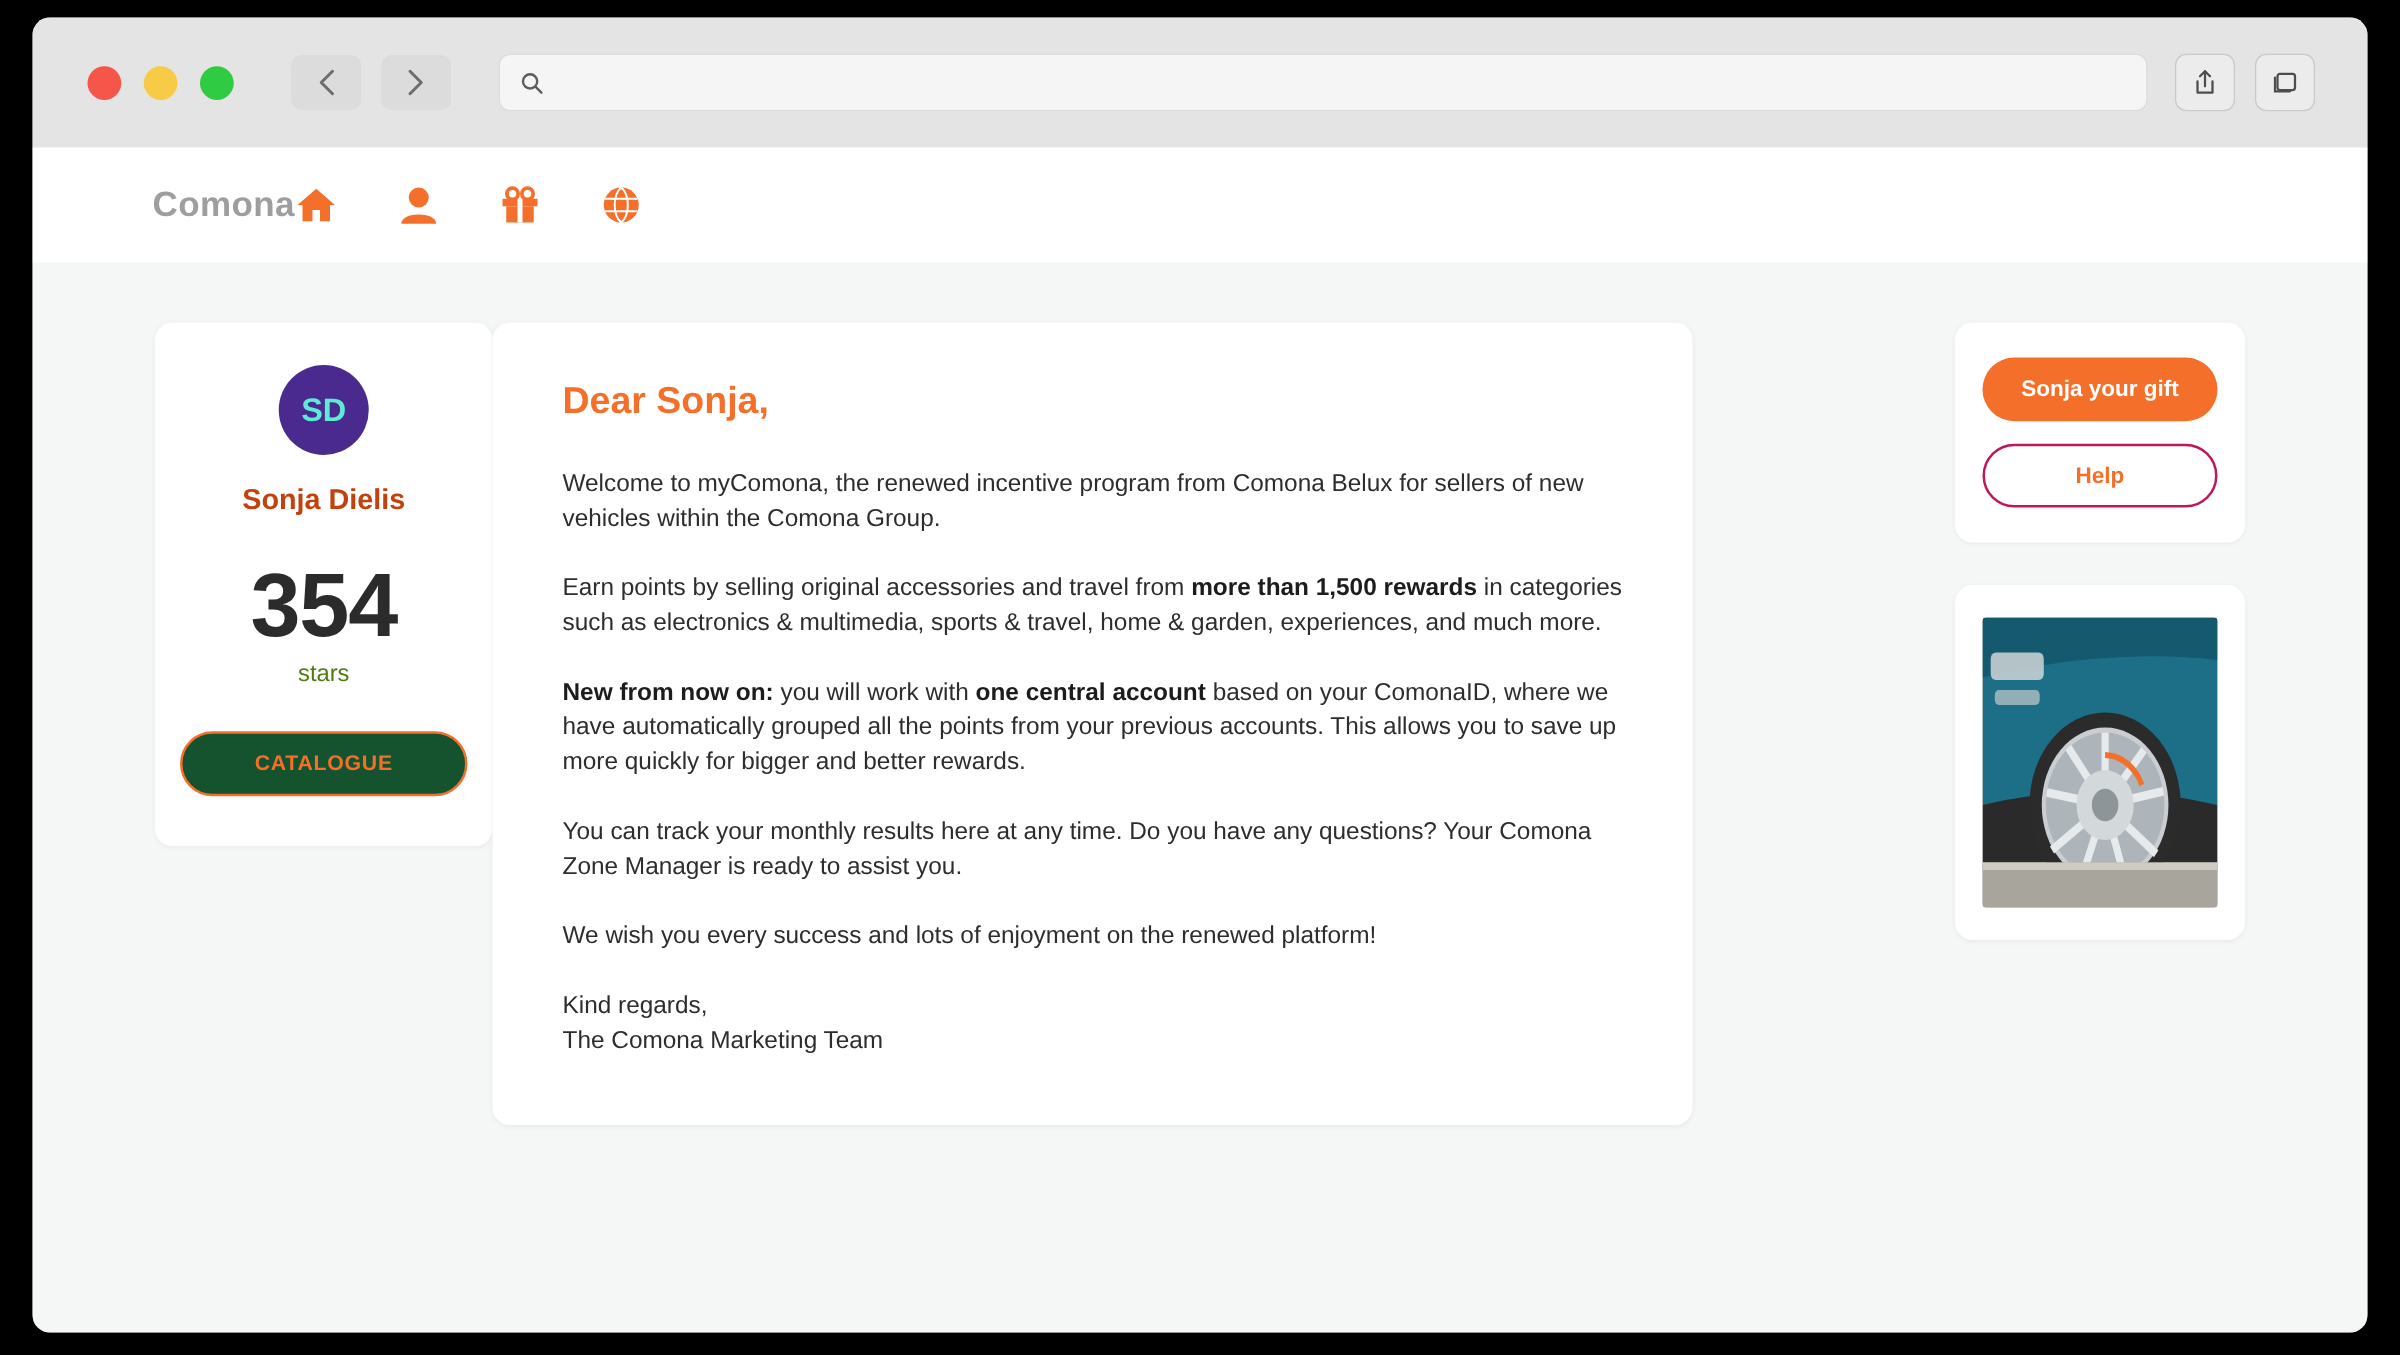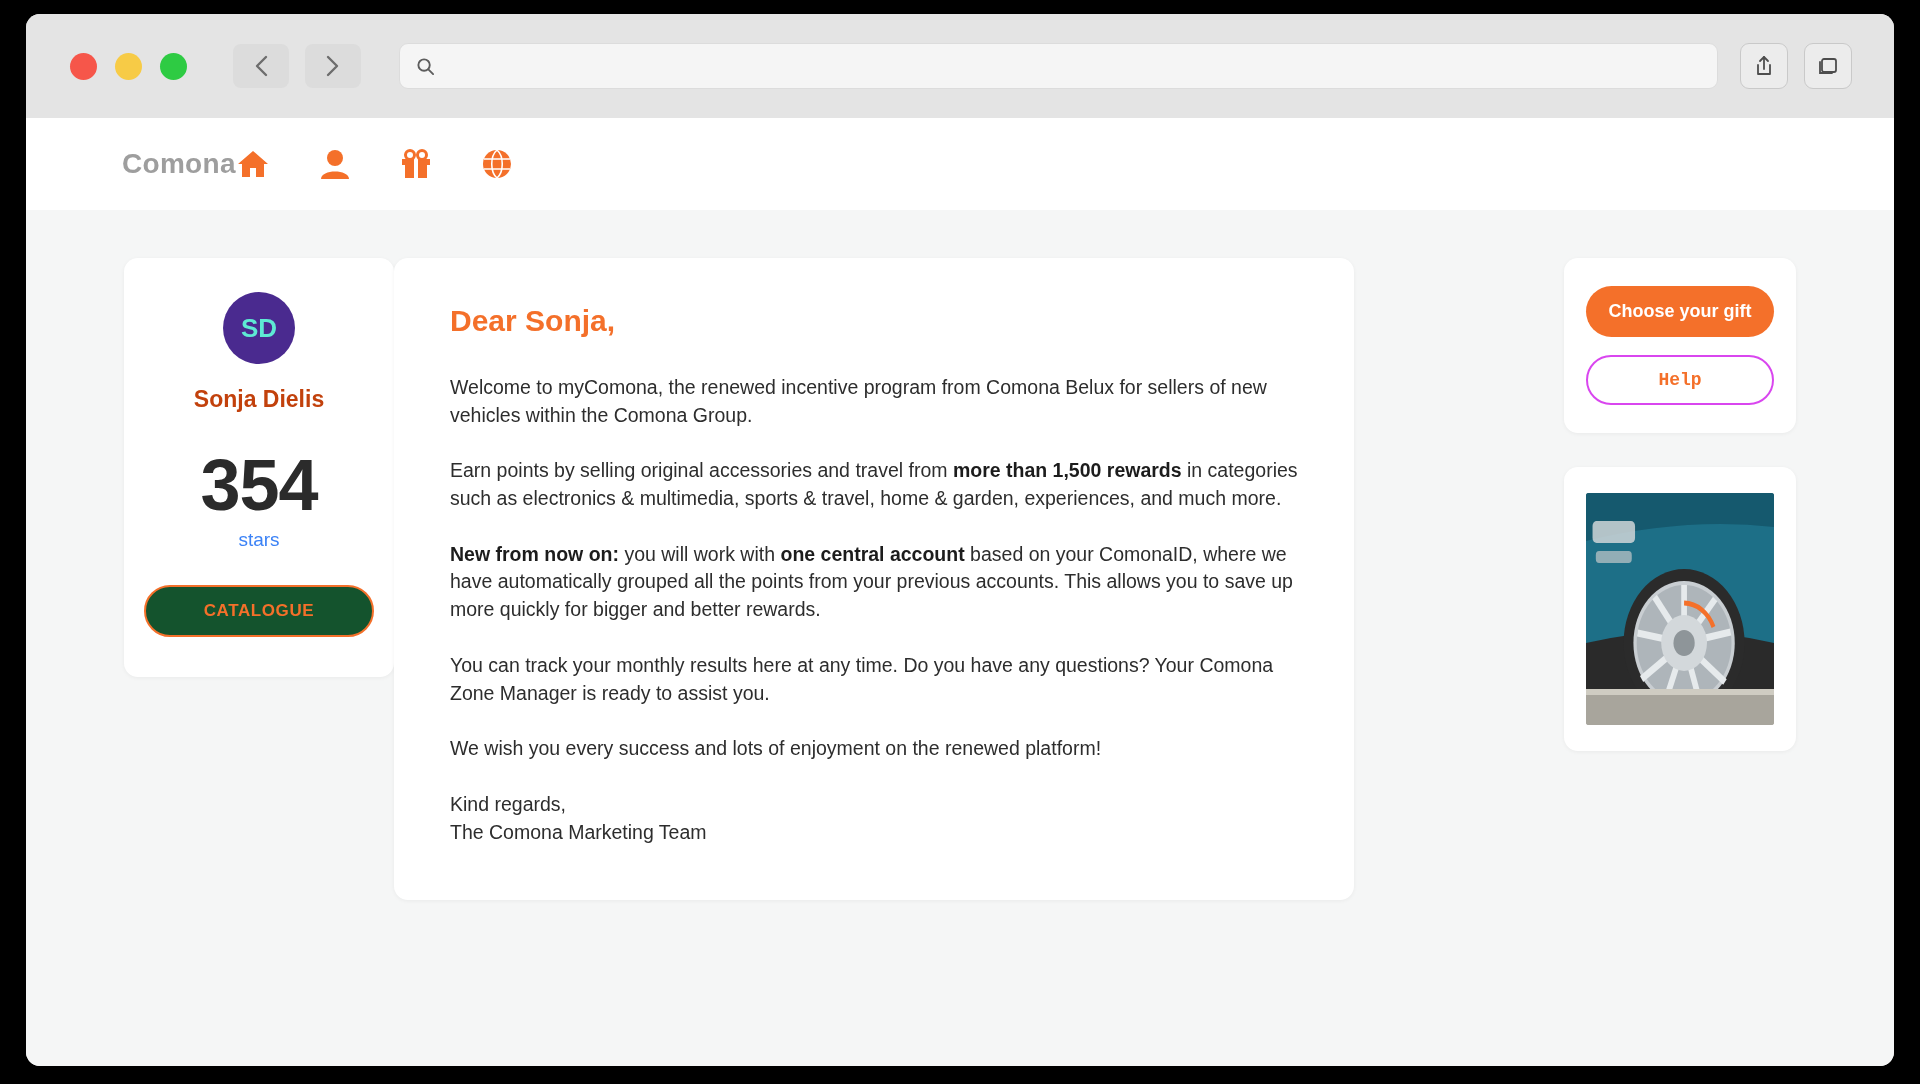--- a/index.html
+++ b/index.html
@@ -180,21 +180,21 @@
   }
   .pstars {
     font-size: 72px;
     font-weight: bold;
     color: #2b2b2b;
     line-height: 1;
     letter-spacing: -1px;
   }
   .pstars-label {
     font-size: 19px;
-    color: #3b82f6;
+    color: #4d7c0f;
     margin-top: 8px;
     margin-bottom: 34px;
   }
   .catalogue-btn {
     display: block;
     width: 100%;
     padding: 14px 0;
     border: 2px solid #f4702a;
     border-radius: 30px;
     color: #f4702a;
@@ -253,27 +253,27 @@
     font-weight: bold;
     margin-bottom: 18px;
     cursor: pointer;
     font-family: "Liberation Sans", sans-serif;
   }
   .help-btn {
     display: block;
     width: 100%;
     padding: 13px 0;
     background: #fff;
-    border: 2px solid #d946ef;
+    border: 2px solid #be185d;
     border-radius: 30px;
     color: #f4702a;
     font-size: 18px;
     font-weight: bold;
     cursor: pointer;
-    font-family: Liberation Mono, monospace;
+    font-family: Liberation Sans, sans-serif;
   }
   .img-card {
     background: #fff;
     border-radius: 14px;
     padding: 26px 22px;
     box-sizing: border-box;
     box-shadow: 0 1px 4px rgba(0,0,0,0.05);
   }
   .photo {
     width: 100%;
@@ -396,21 +396,21 @@
             <p>You can track your monthly results here at any time. Do you have any questions? Your Comona Zone Manager is ready to assist you.</p>
 
             <p>We wish you every success and lots of enjoyment on the renewed platform!</p>
 
             <p><span>Kind regards,</span><br><span>The Comona Marketing Team</span></p>
           </div>
         </div>
 
         <div class="right-col">
           <div class="side-card">
-            <button class="gift-btn">Choose your gift</button>
+            <button class="gift-btn">Sonja your gift</button>
             <button class="help-btn">Help</button>
           </div>
 
           <div class="img-card">
             <div class="photo">
               <svg width="100%" height="100%" viewBox="0 0 230 232" preserveAspectRatio="none">
                 <rect x="0" y="0" width="230" height="232" fill="#b9b6ad"></rect>
                 <rect x="0" y="0" width="230" height="150" fill="#1d6f87"></rect>
                 <path d="M0 0 L230 0 L230 34 Q120 24 0 48 Z" fill="#15596e"></path>
                 <rect x="8" y="28" width="52" height="22" rx="5" fill="#cfd6d8" opacity="0.85"></rect>

